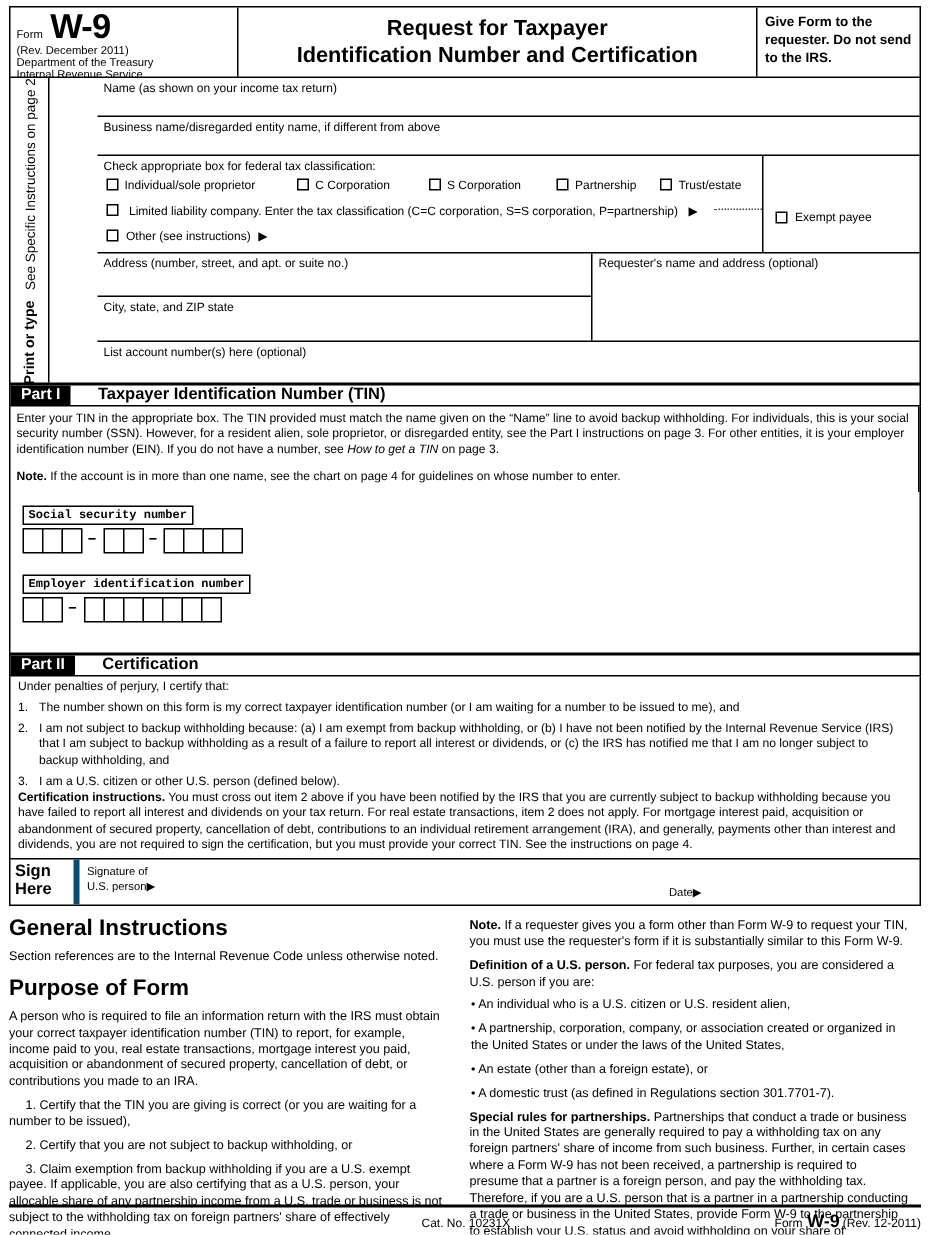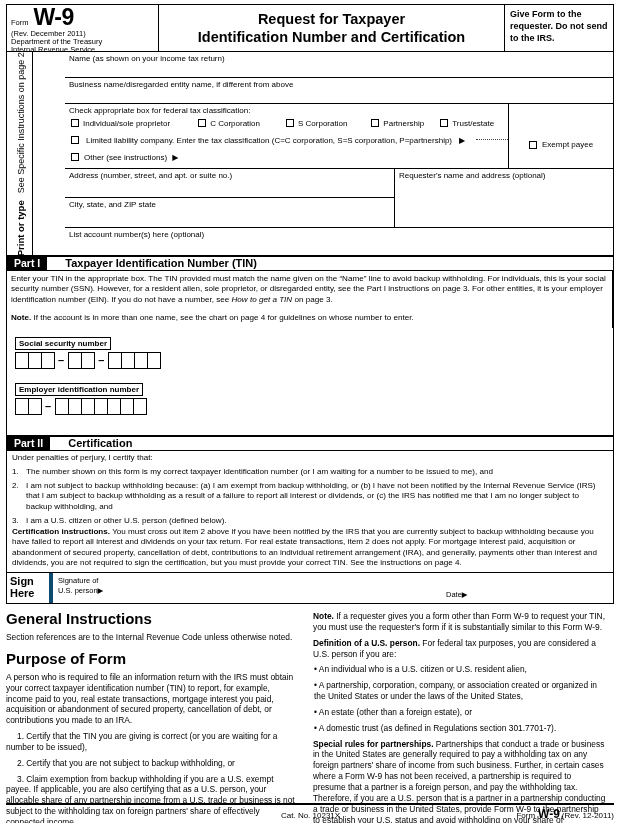--- a/index.html
+++ b/index.html
@@ -76,21 +76,21 @@
 
   .r-name { height: 26px; }
   .r-biz  { height: 26px; }
 
   
   .r-class { display: flex; }
   .class-left { flex: 1; border-right: 1px solid #000; padding-bottom: 2px; }
   .class-right { width: 104px; position: relative; }
   .exempt {
     position: absolute;
-    left: 20px; top: 36px;
+    left: 8px; top: 36px;
     display: flex; align-items: center; gap: 5px;
     font-size: 8px;
   }
   .cb {
     width: 8px; height: 8px;
     border: 1px solid #000;
     display: inline-block;
     flex: none;
     background: #fff;
   }
@@ -161,21 +161,21 @@
 
   
   .p1 {
     display: flex;
     border-left: 1.5px solid #000;
     border-right: 1.5px solid #000;
     border-bottom: 1.5px solid #000;
     flex-direction: column;
   }
   .p1-left { flex: 1; padding: 3px 6px 4px 4px; border-right: 1px solid #000; }
-  .p1-right { width: 182px; padding: 4px 6px 20px 8px; }
+  .p1-right { width: 182px; padding: 4px 6px 20px 8px; font-family: Liberation Mono, monospace; }
   .p1-text { font-size: 8.1px; line-height: 1.33; text-align: left; }
   .p1-note { font-size: 8.1px; line-height: 1.33; margin-top: 7px; }
   .ital { font-style: italic; }
 
   .tinbox-label {
     border: 1px solid #000;
     font-size: 8px;
     font-weight: bold;
     padding: 1px 3px;
     background: #fff;

